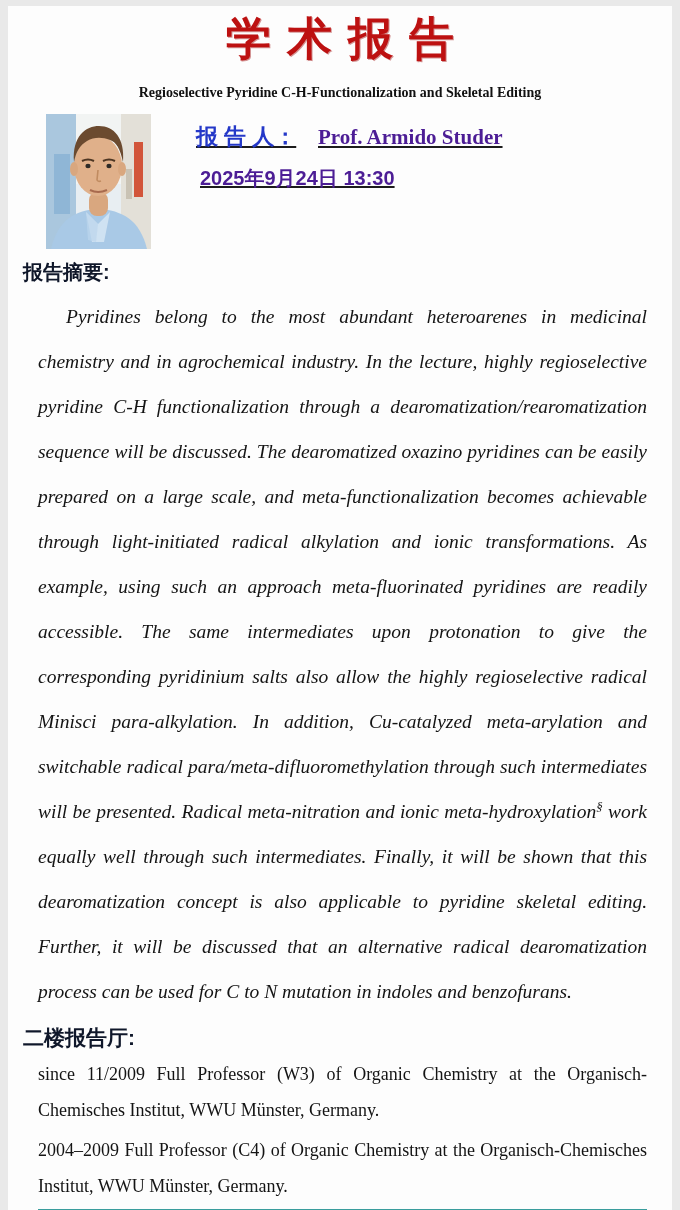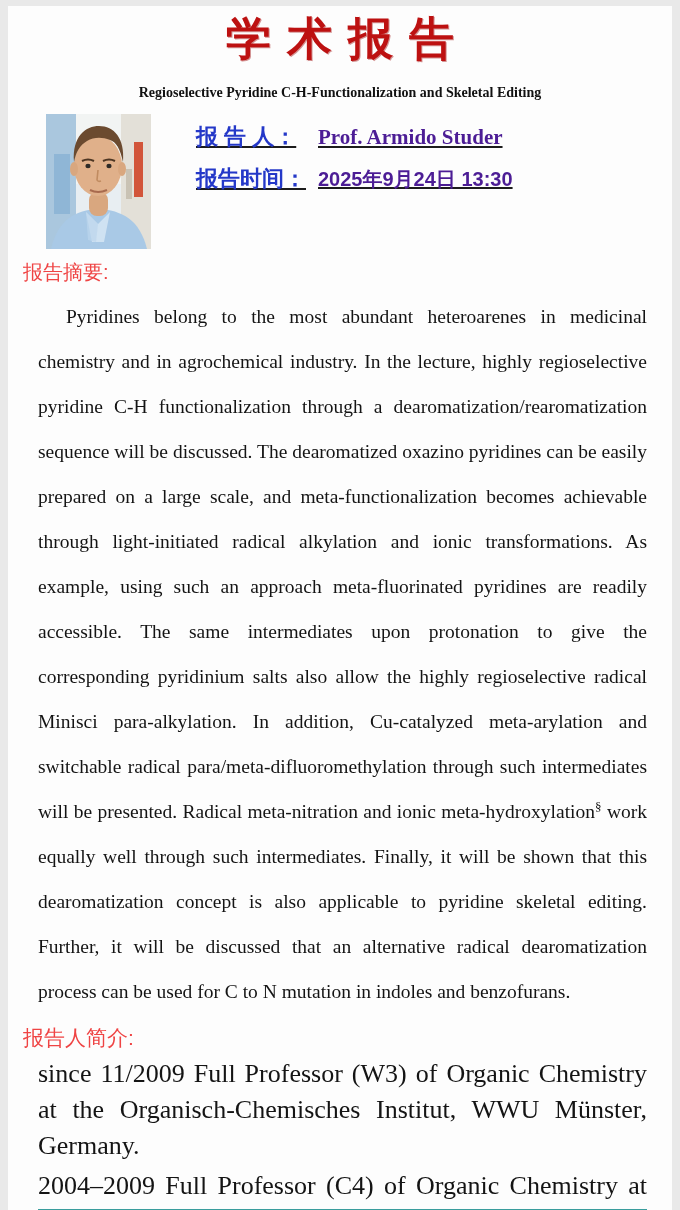--- a/index.html
+++ b/index.html
@@ -71,47 +71,48 @@
     color:#4c1d95;
     margin-left:4px;
   }
   .info-value.cjk{
     font-family:"Liberation Sans", sans-serif;
     font-size:20px;
     text-align:right;
   }
   .section-label{
     font-family:"Liberation Sans", sans-serif;
-    font-weight:400;
+    font-weight:700;
     font-size:20px;
-    color:#ef4444;
+    color:#0f172a;
   }
   .abstract-label{
     position:absolute;
     left:15px;bottom:-6px;
   }
   
   .abstract-text{
     margin:14px 25px 0 30px;
     text-align:justify;
     font-size:19.5px;
     line-height:45px;
     color:#141414;
     text-indent:28px;
+    font-style:italic;
   }
   .abstract-text sup{font-size:13px;line-height:0;}
   
   .bio-label{
     margin:10px 0 4px 15px;
     font-size:21px;
   }
   .bio-entry{
     margin:0 25px 4px 30px;
     text-align:justify;
-    font-size:26px;
+    font-size:18px;
     line-height:36px;
     color:#141414;
   }
   
   .footer{
     position:absolute;
     left:15px;right:25px;bottom:12px;
   }
   .footer-row{
     display:flex;
@@ -184,31 +185,30 @@
         <path d="M44 76 Q52 80 61 76" stroke="#a86a4e" stroke-width="2" fill="none"></path>
       </svg>
     </div>
 
     <div class="info-block">
       <div class="info-row">
         <span class="info-label">报 告 人：</span>
         <span class="info-value">Prof. Armido Studer</span>
       </div>
       <div class="info-row">
-        <span class="info-label">报告时间：</span>
         <span class="info-value cjk">2025年9月24日  13:30</span>
       </div>
       <div class="info-row">
       </div>
     </div>
 
     <div class="section-label abstract-label">报告摘要:</div>
   </div>
 
   <p class="abstract-text"><span>Pyridines belong to the most abundant heteroarenes in medicinal chemistry and in agrochemical industry. In the lecture, highly regioselective pyridine C-H functionalization through a dearomatization/rearomatization sequence will be discussed. The dearomatized oxazino pyridines can be easily prepared on a large scale, and meta-functionalization becomes achievable through light-initiated radical alkylation and ionic transformations. As example, using such an approach meta-fluorinated pyridines are readily accessible. The same intermediates upon protonation to give the corresponding pyridinium salts also allow the highly regioselective radical Minisci para-alkylation. In addition, Cu-catalyzed meta-arylation and switchable radical para/meta-difluoromethylation through such intermediates will be presented. Radical meta-nitration and ionic meta-hydroxylation</span><sup>§</sup><span> work equally well through such intermediates. Finally, it will be shown that this dearomatization concept is also applicable to pyridine skeletal editing. Further, it will be discussed that an alternative radical dearomatization process can be used for C to N mutation in indoles and benzofurans.</span></p>
 
-  <div class="section-label bio-label">报告人简介:</div>
+  <div class="section-label bio-label">二楼报告厅:</div>
   <p class="bio-entry">since 11/2009   Full Professor (W3) of Organic Chemistry at the Organisch-Chemisches Institut, WWU Münster, Germany.</p>
   <p class="bio-entry">2004–2009   Full Professor (C4) of Organic Chemistry at the Organisch-Chemisches Institut, WWU Münster, Germany.</p>
 
 
   <div class="bottom-bar"></div>
 </div>
 
 </body></html>

